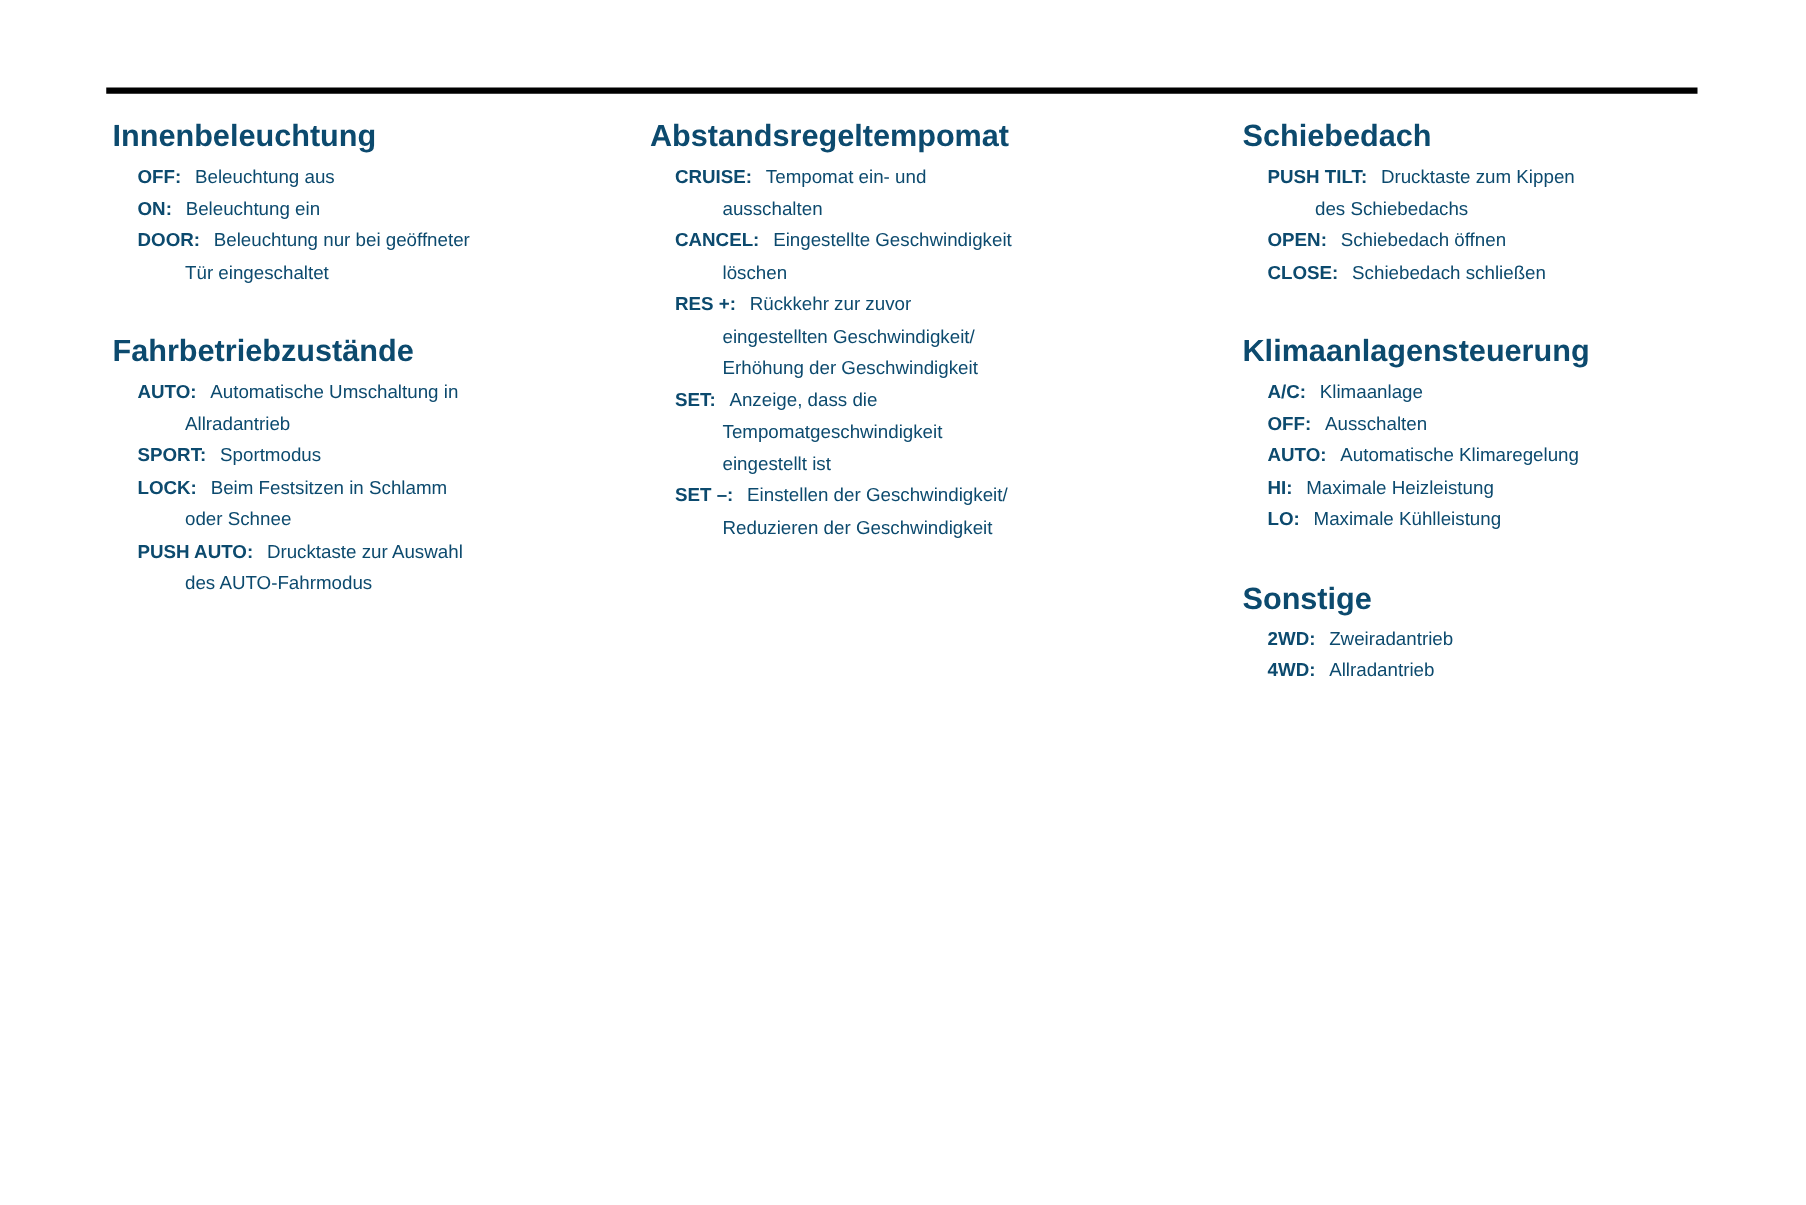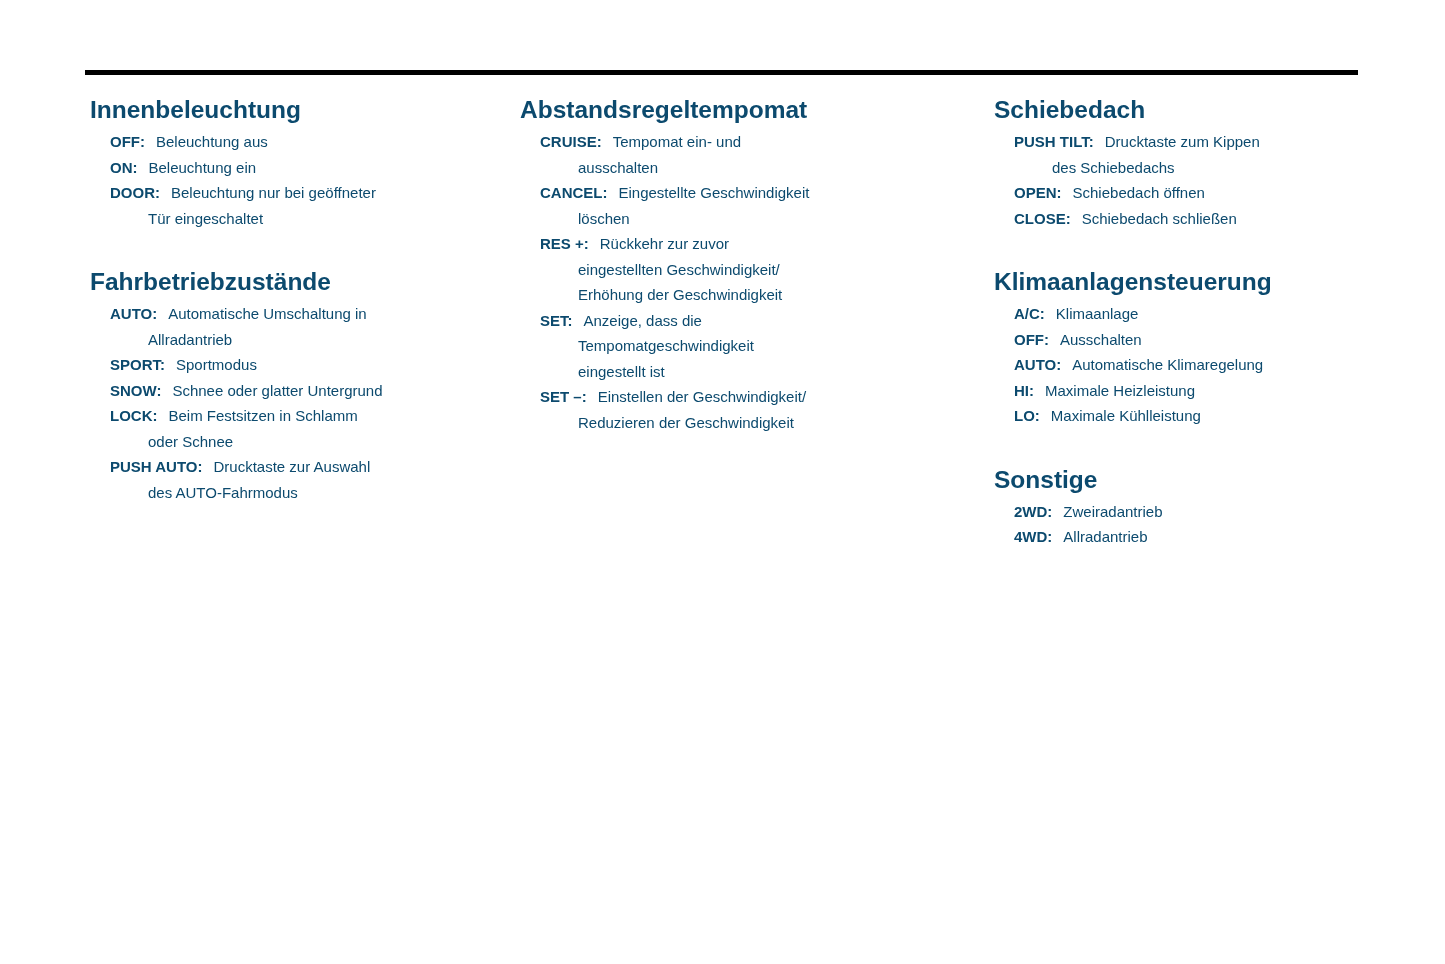--- a/index.html
+++ b/index.html
@@ -52,21 +52,20 @@
       <div class="entry"><span class="term">OFF:</span><span class="def">Beleuchtung aus</span></div>
       <div class="entry"><span class="term">ON:</span><span class="def">Beleuchtung ein</span></div>
       <div class="entry"><span class="term">DOOR:</span><span class="def">Beleuchtung nur bei geöffneter
 Tür eingeschaltet</span></div>
     </div>
     <div class="section">
       <h2 class="section-title">Fahrbetriebzustände</h2>
       <div class="entry"><span class="term">AUTO:</span><span class="def">Automatische Umschaltung in
 Allradantrieb</span></div>
       <div class="entry"><span class="term">SPORT:</span><span class="def">Sportmodus</span></div>
-      <div class="entry"><span class="term">SNOW:</span><span class="def">Schnee oder glatter Untergrund</span></div>
       <div class="entry"><span class="term">LOCK:</span><span class="def">Beim Festsitzen in Schlamm
 oder Schnee</span></div>
       <div class="entry"><span class="term">PUSH AUTO:</span><span class="def">Drucktaste zur Auswahl
 des AUTO-Fahrmodus</span></div>
     </div>
   </div>
 
   <div class="col col-2">
     <div class="section">
       <h2 class="section-title">Abstandsregeltempomat</h2>

